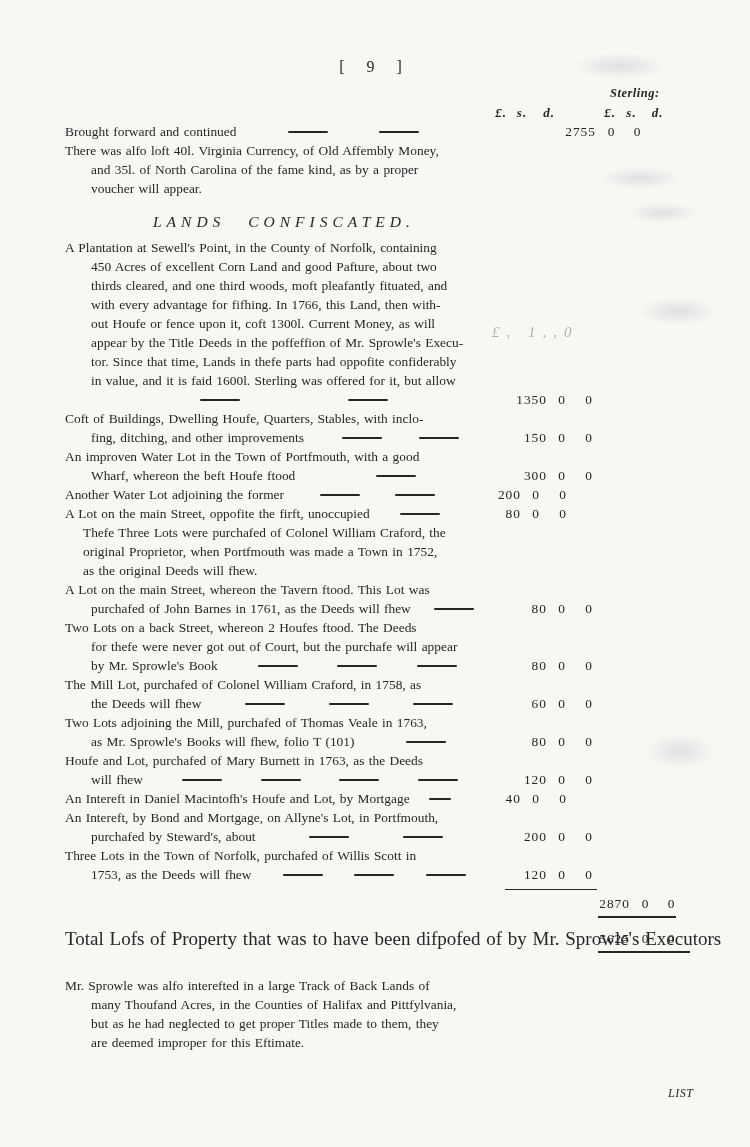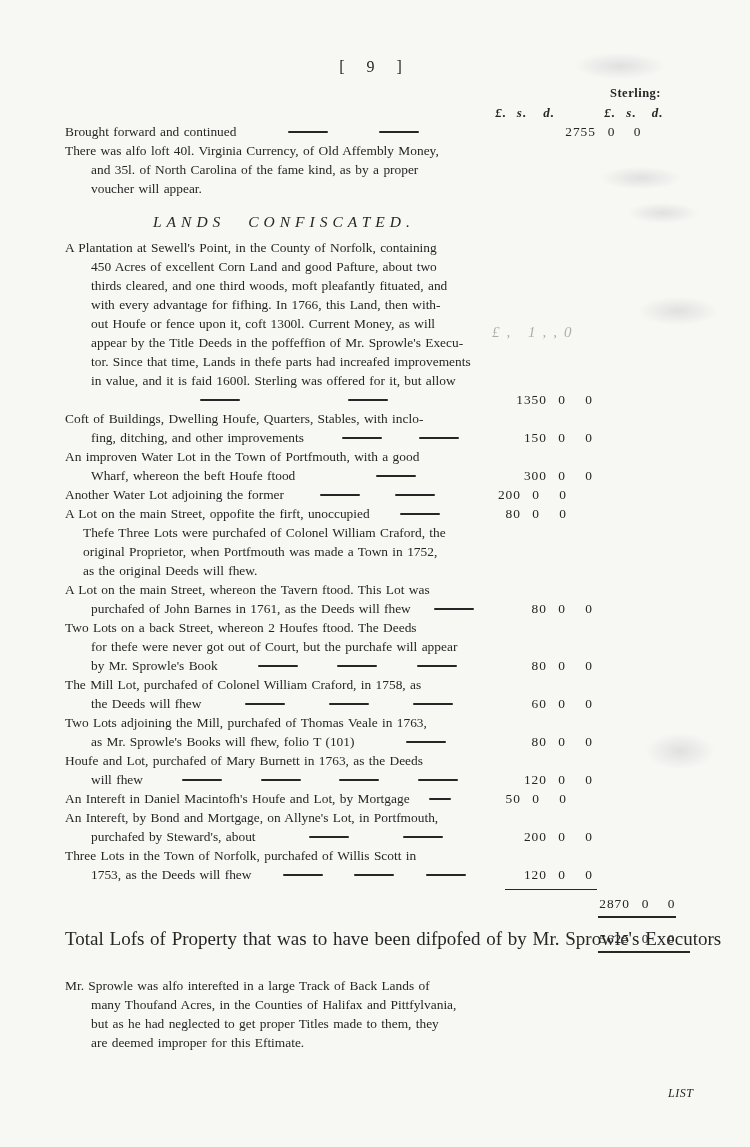--- a/index.html
+++ b/index.html
@@ -4,21 +4,21 @@
 <style>
   html,body{margin:0;padding:0;background:#e9e9e7;}
   .page{
     position:relative;width:750px;height:1147px;margin:0 auto;
     background:var(--paper,#f7f7f4);color:var(--ink,#262626);
     font-family:"Liberation Serif","DejaVu Serif",serif;
     box-sizing:border-box;padding:104px 0 0 65px;overflow:hidden;
   }
   .pagenum{position:absolute;top:58px;left:0;width:750px;text-align:center;
     font-size:16px;letter-spacing:9px;color:var(--ink);}
-  .sterling-label{position:absolute;top:86px;left:610px;font-weight:bold;
+  .sterling-label{position:absolute;top:86px;left:610px;font-style:italic;font-weight:bold;
     font-size:12.5px;letter-spacing:.5px;}
   .colhead{display:flex;font-style:italic;font-weight:bold;font-size:13px;height:18px;line-height:18px;}
   .colhead .lw{width:392px;}
   .tl{height:19px;line-height:19px;font-size:13.4px;white-space:nowrap;word-spacing:1px;}
   .ind1{padding-left:26px;}
   .ind-note{padding-left:18px;}
   .row{display:flex;height:19px;line-height:19px;font-size:13.4px;word-spacing:1px;}
   .lw{width:406px;display:flex;min-width:0;}
   .lw .t{white-space:nowrap;}
   .lead{flex:1;display:flex;justify-content:space-evenly;align-items:center;min-width:14px;}
@@ -96,21 +96,21 @@
       <div class="tl">There was alfo loft 40l. Virginia Currency, of Old Affembly Money,</div>
       <div class="tl ind1">and 35l. of North Carolina of the fame kind, as by a proper</div>
       <div class="tl ind1">voucher will appear.</div>
       <div class="heading">LANDS CONFISCATED.</div>
       <div class="tl">A Plantation at Sewell's Point, in the County of Norfolk, containing</div>
       <div class="tl ind1">450 Acres of excellent Corn Land and good Pafture, about two</div>
       <div class="tl ind1">thirds cleared, and one third woods, moft pleafantly fituated, and</div>
       <div class="tl ind1">with every advantage for fifhing.  In 1766, this Land, then with-</div>
       <div class="tl ind1">out Houfe or fence upon it, coft 1300l.  Current Money, as will</div>
       <div class="tl ind1">appear by the Title Deeds in the poffeffion of Mr. Sprowle's Execu-</div>
-      <div class="tl ind1">tor.  Since that time, Lands in thefe parts had increafed improvements</div>
+      <div class="tl ind1">tor.  Since that time, Lands in thefe parts had oppofite confiderably</div>
       <div class="tl ind1">in value, and it is faid 1600l. Sterling was offered for it, but allow</div>
       <div class="row">
         <div class="lw ind1">
           <span class="lead">
             <span class="dash"></span>
             <span class="dash"></span>
           </span>
         </div>
         <span class="a cl">1350</span>
         <span class="a cs">0</span>
@@ -265,21 +265,21 @@
         <span class="a ss"></span>
         <span class="a sd"></span>
       </div>
       <div class="row">
         <div class="lw">
           <span class="t">An Intereft in Daniel Macintofh's Houfe and Lot, by Mortgage</span>
           <span class="lead">
             <span class="dash short"></span>
           </span>
         </div>
-        <span class="a cl">50</span>
+        <span class="a cl">40</span>
         <span class="a cs">0</span>
         <span class="a cd">0</span>
         <span class="a sl"></span>
         <span class="a ss"></span>
         <span class="a sd"></span>
       </div>
       <div class="tl">An Intereft, by Bond and Mortgage, on Allyne's Lot, in Portfmouth,</div>
       <div class="row">
         <div class="lw ind1">
           <span class="t">purchafed by Steward's, about</span>

